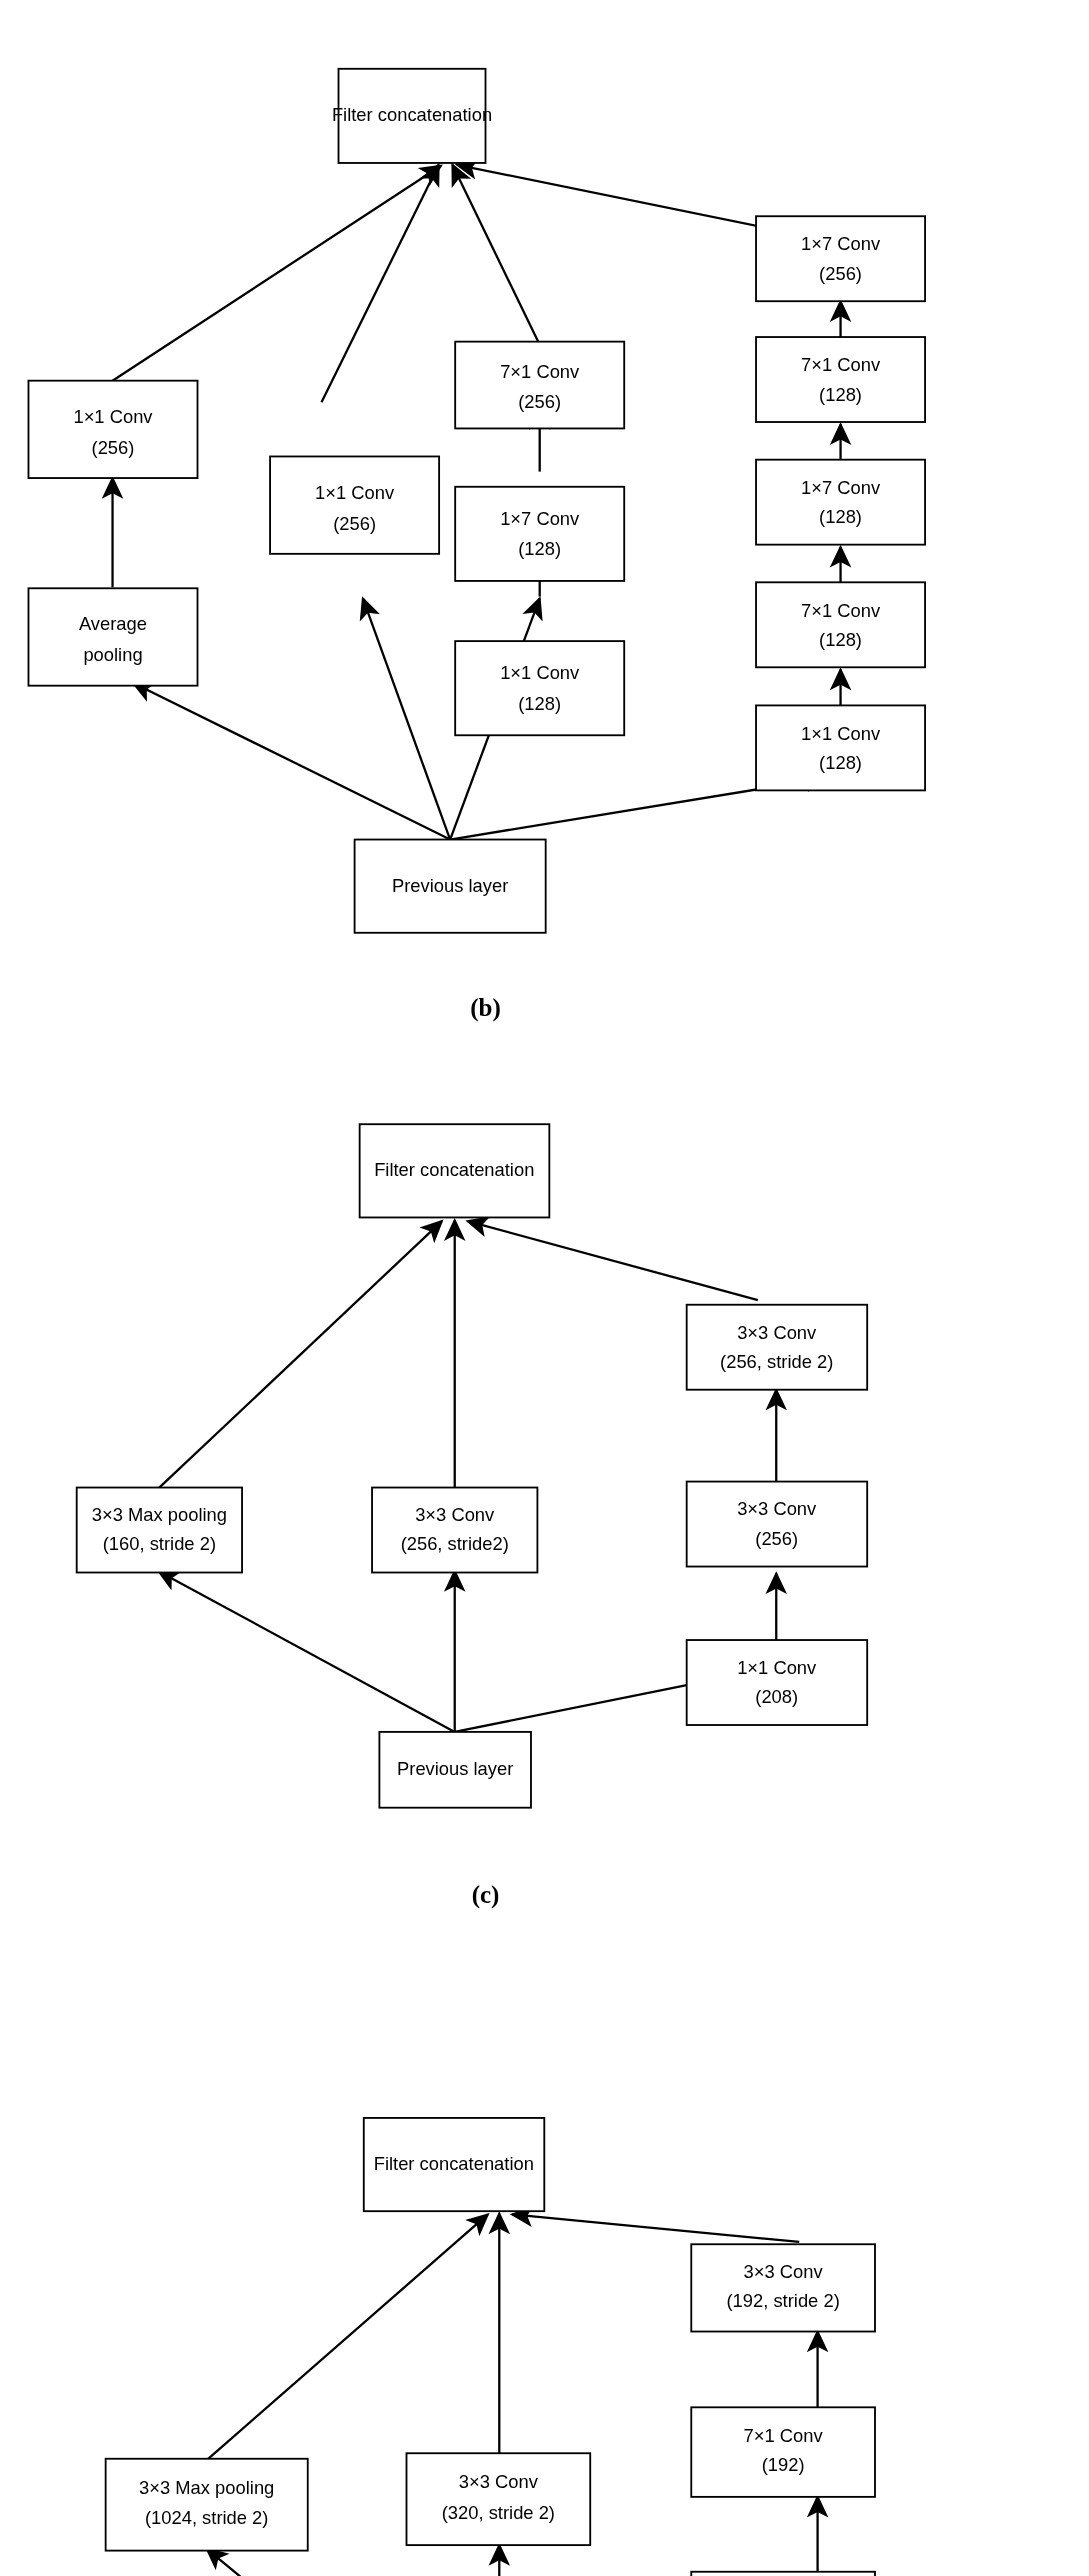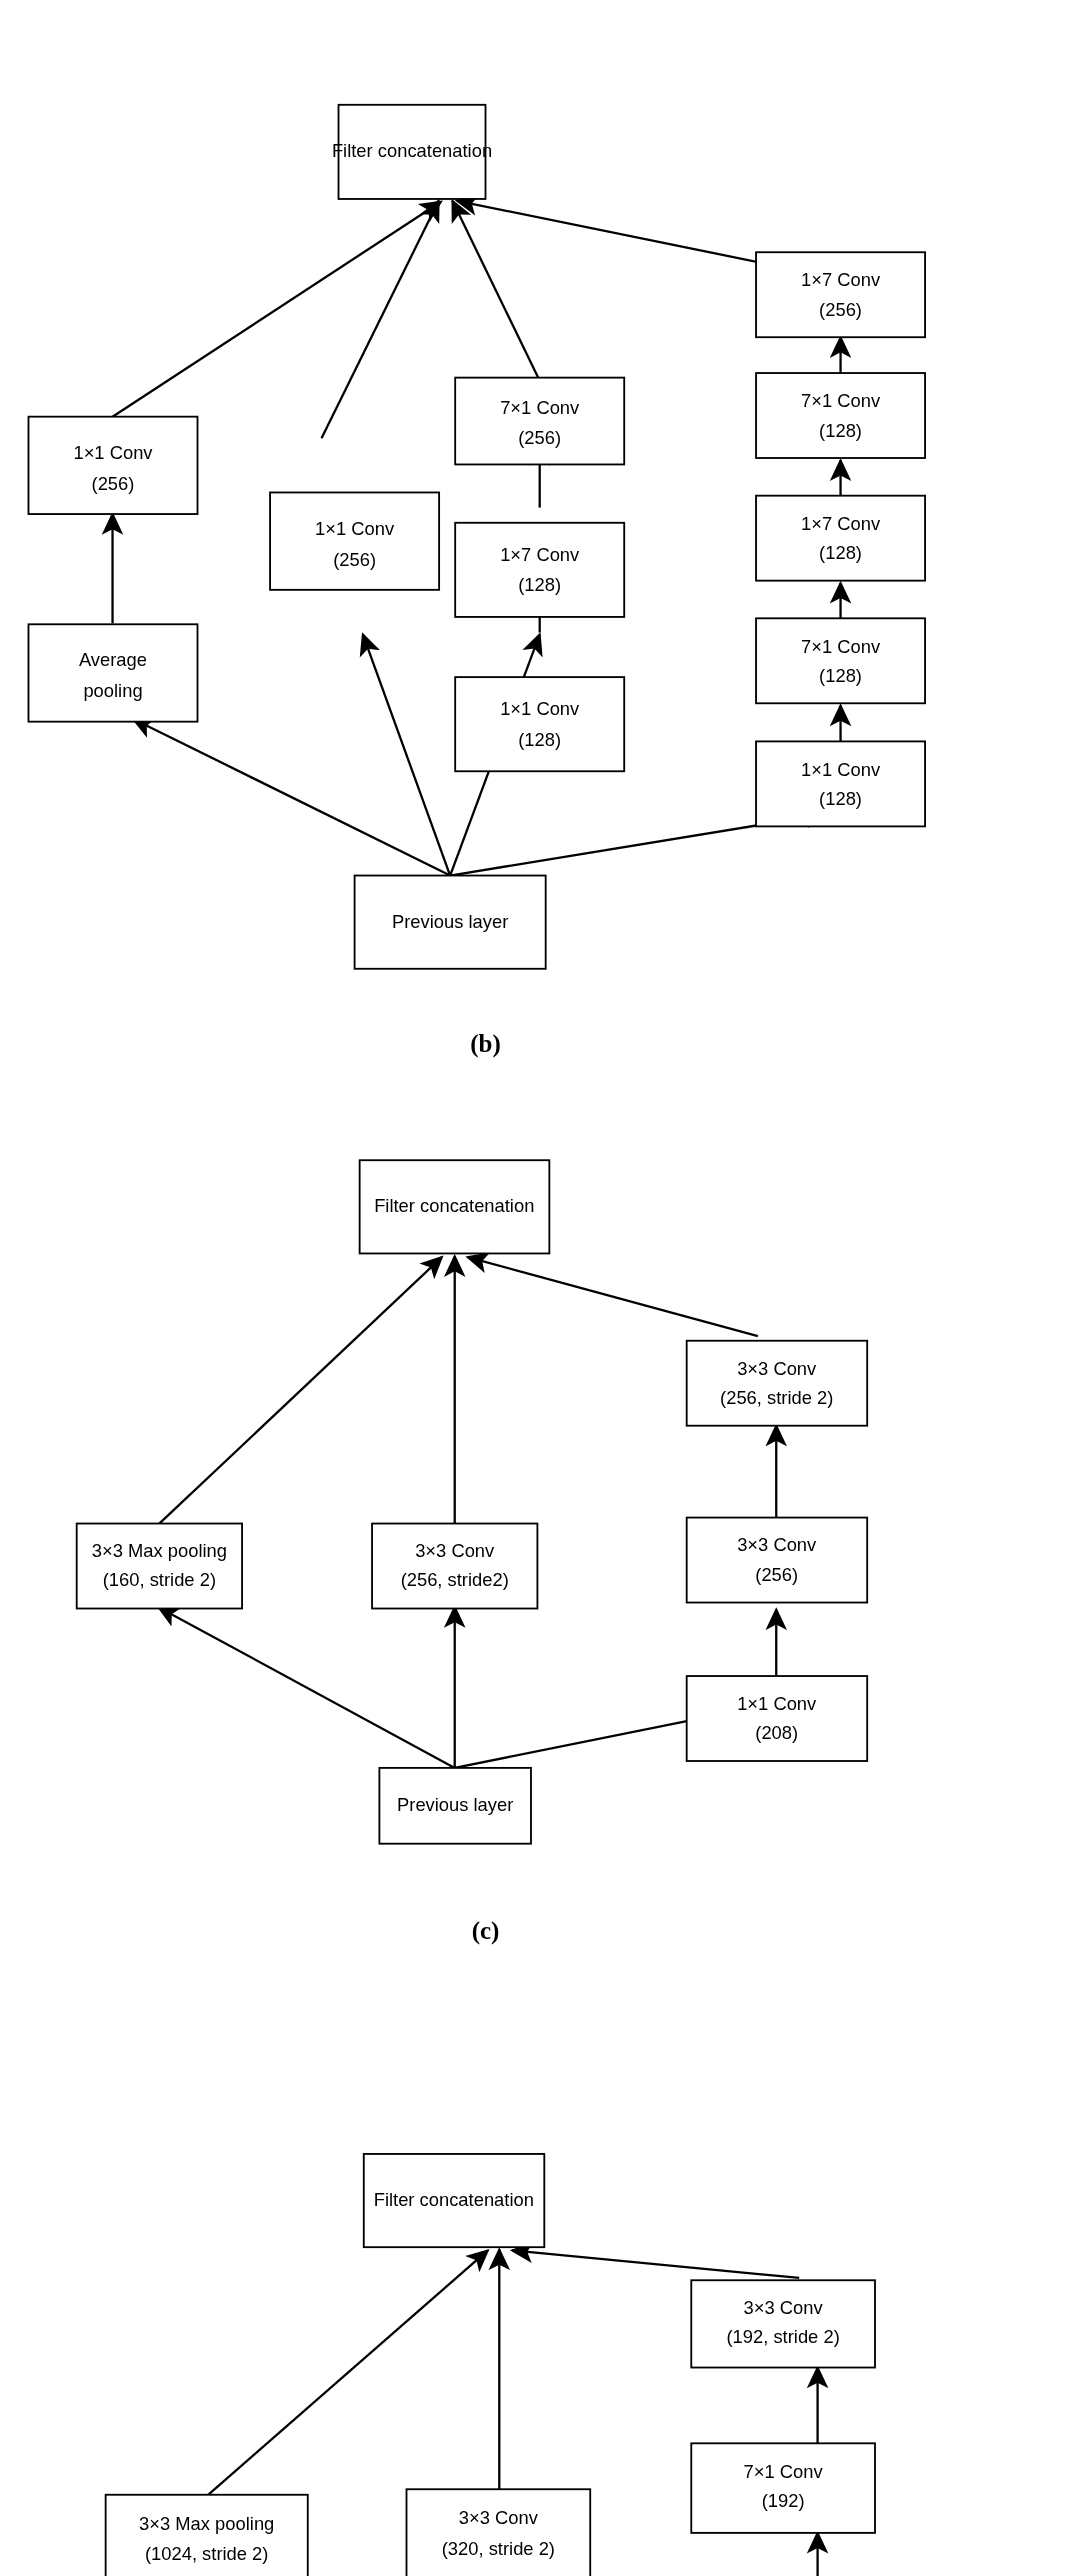--- a/index.html
+++ b/index.html
@@ -17,21 +17,20 @@
   #figure-root {
     position: relative;
     width: 1089px;
     height: 3062px;
     background: #ffffff;
   }
   .panel {
     position: absolute;
     left: 0;
     width: 971px;
-    margin-top: 36px;
   }
   svg.panel-svg {
     display: block;
     width: 100%;
     height: 100%;
     overflow: visible;
   }
   .node-rect {
     fill: #ffffff;
     stroke: #000000;

